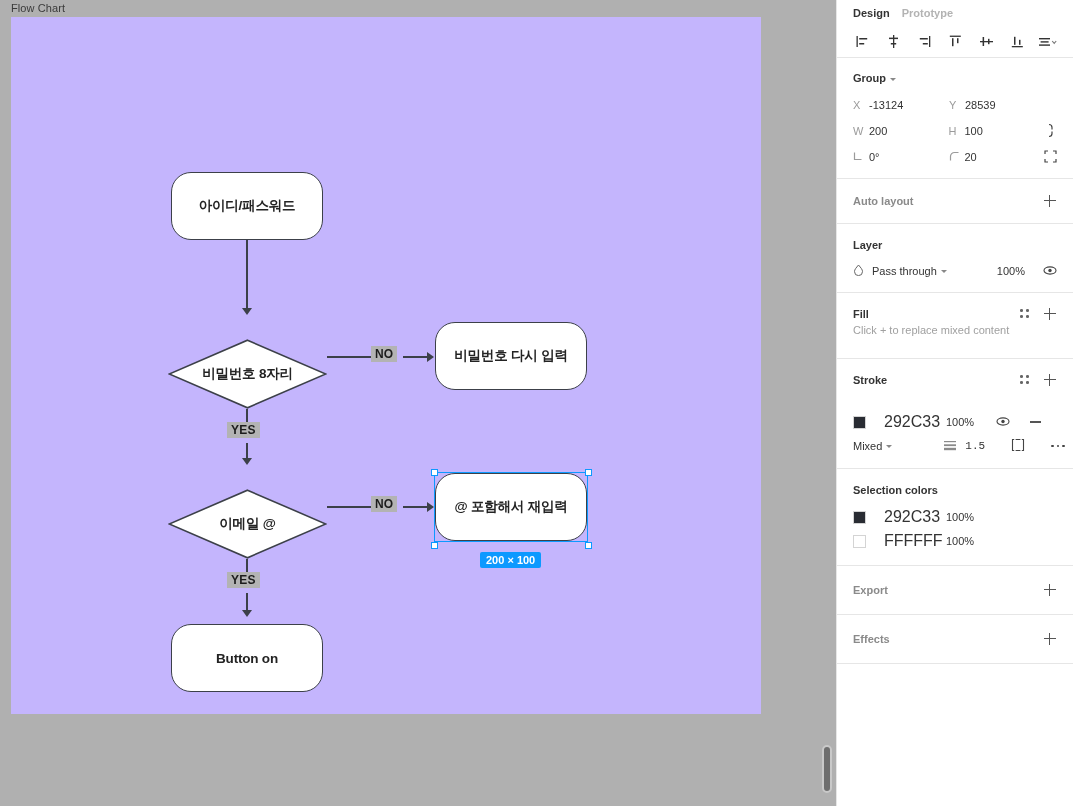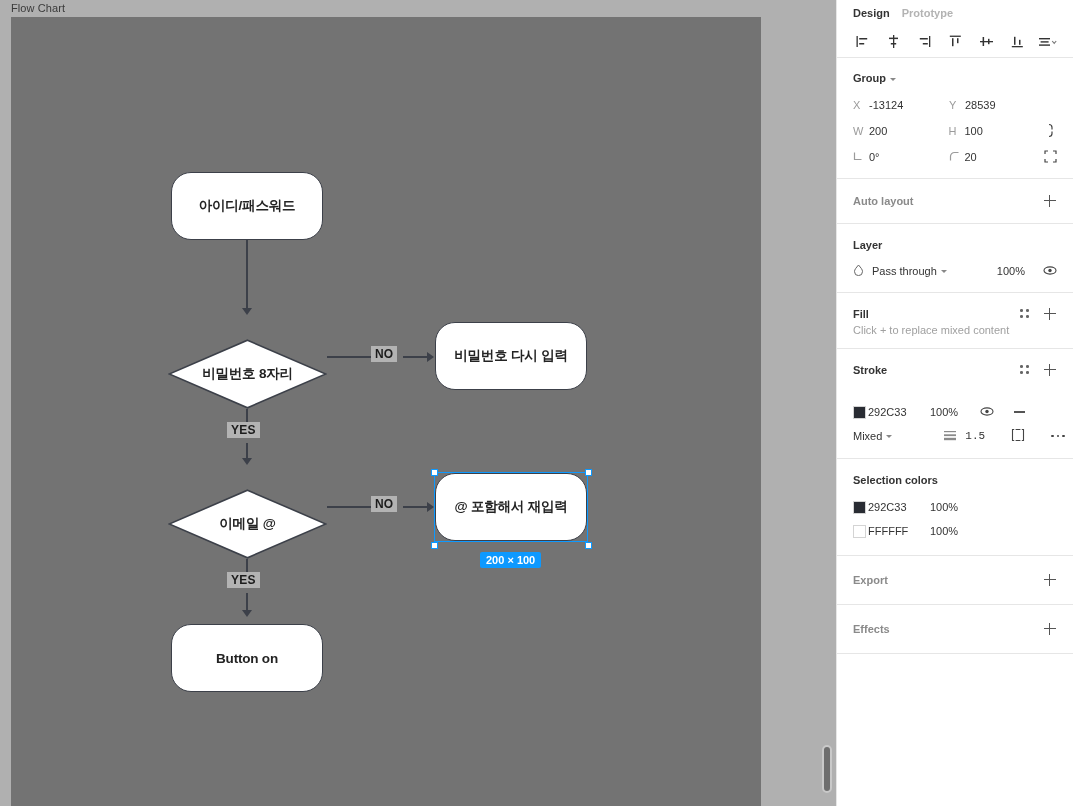--- a/index.html
+++ b/index.html
@@ -15,22 +15,22 @@
   #canvas {
     position:absolute; left:0; top:0; width:836px; height:806px;
     background:#b0b0b0; overflow:hidden;
   }
   #frame-label {
     position:absolute; left:11px; top:2px;
     font-size:11px; color:#3a3a3a; letter-spacing:.1px;
   }
   #frame {
     position:absolute; left:11px; top:17px;
-    width:750px; height:789px;
-    background:#737373;
+    width:750px; height:697px;
+    background:#c4b5fd;
   }
   .node {
     position:absolute;
     border:1.6px solid #3c4049;
     background:#fff;
     display:flex; align-items:center; justify-content:center;
     font-size:13.5px; font-weight:bold; color:#232323;
     letter-spacing:-.2px;
   }
   .rounded { border-radius:20px; }
@@ -125,21 +125,21 @@
     vertical-align:middle;
   }
 
   .row { display:flex; align-items:center; height:26px; }
   .prop-label { width:16px; color:#9b9b9b; font-size:11px; }
   .prop-val { font-size:11px; color:#333; }
   .prop-cell { display:flex; align-items:center; width:96px; }
   .right-icon { margin-left:auto; }
 
   .swatch { width:13px; height:13px; border:1px solid #d4d4d4; flex:0 0 auto; }
-  .hexval { font-size:11px; color:#333; margin-left:2px; width:62px; }
+  .hexval { font-size:16px; color:#333; margin-left:18px; width:62px; }
   .pctval { font-size:11px; color:#333; width:44px; }
 
   .dotgrid { position:relative; width:12px; height:12px; }
   .dotgrid i {
     position:absolute; width:2.6px; height:2.6px; background:#666; border-radius:50%;
   }
   .dotgrid i:nth-child(1){left:1px;top:1px;}
   .dotgrid i:nth-child(2){left:7px;top:1px;}
   .dotgrid i:nth-child(3){left:1px;top:7px;}
   .dotgrid i:nth-child(4){left:7px;top:7px;}
@@ -366,21 +366,21 @@
         <span style="margin-left:auto; margin-right:18px;">100%</span>
         <span>
           <svg width="14" height="13" viewBox="0 0 14 13">
               <ellipse cx="7" cy="6.5" rx="6" ry="3.6" stroke="#444" stroke-width="1.1" fill="none"></ellipse>
               <circle cx="7" cy="6.5" r="1.7" fill="#444"></circle>
             </svg>
         </span>
       </div>
     </div>
 
-    <div class="section" style="padding-top:11px; padding-bottom:12px;">
+    <div class="section" style="padding-top:11px; padding-bottom:22px;">
       <div class="section-head">
         <div class="section-title">Fill</div>
         <div class="head-icons">
           <div class="dotgrid">
               <i></i>
               <i></i>
               <i></i>
               <i></i>
             </div>
           <div class="plus"></div>

